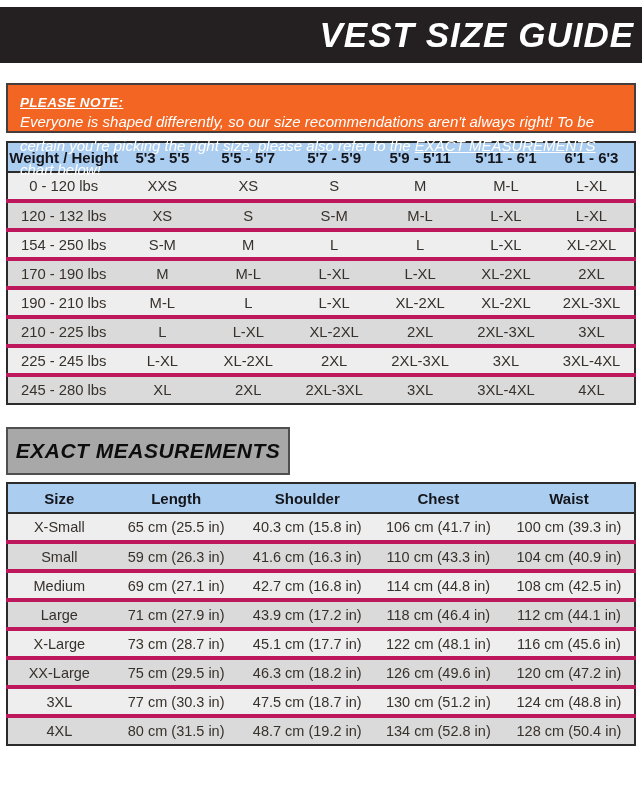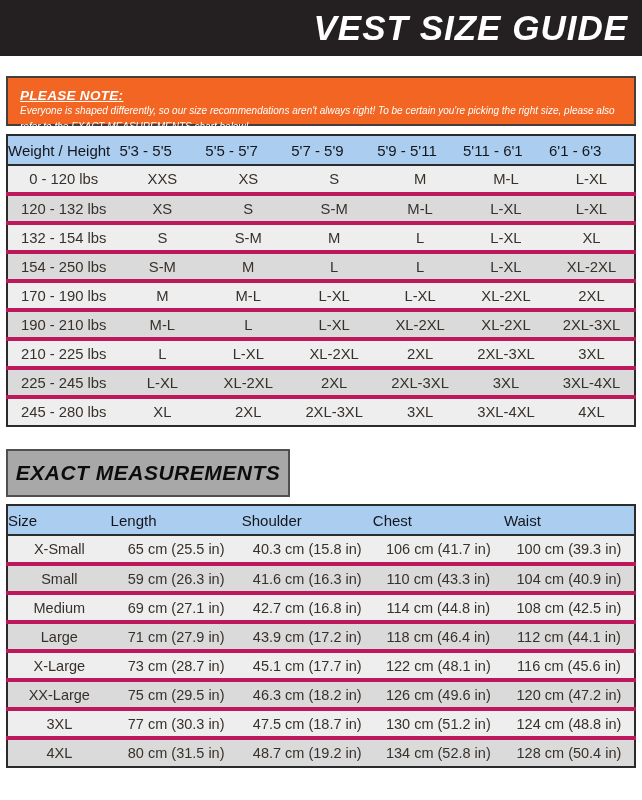--- a/index.html
+++ b/index.html
@@ -3,51 +3,52 @@
 <meta charset="utf-8">
 <style>
   * { margin:0; padding:0; box-sizing:border-box; }
   html,body { width:642px; background:#ffffff; font-family:"Liberation Sans", sans-serif; }
   body { height:800px; overflow:hidden; }
 
   .topbar {
     height:56px;
     background:var(--header-bar, #242021);
     display:flex; align-items:center; justify-content:flex-end;
-    padding-right:14px;
+    padding-right:8px;
+    margin-top:7px;
   }
   .topbar .title {
     color:#ffffff; font-size:35px; font-weight:bold; font-style:italic;
     letter-spacing:1px; white-space:nowrap;
   }
 
   .note {
     margin:20px 6px 0 6px;
     background:var(--accent-orange, #f26522);
     border:2px solid #443f3d;
     display:flex; align-items:flex-start;
     padding:7px 10px 6px 12px;
     color:#ffffff; font-style:italic;
     height:50px;
     flex-direction:column;
   }
   .note-label {
     font-weight:bold; font-size:13.5px; text-decoration:underline;
     white-space:nowrap; margin-right:12px; padding-top:3px; letter-spacing:0.3px;
   }
-  .note-text { font-size:10px; line-height:1.6; }
+  .note-text { font-size:15px; line-height:1.6; }
   .note-text .ul { text-decoration:underline; }
 
   table { border-collapse:collapse; width:630px; margin:0 6px; table-layout:fixed; }
   table.chart { border:2px solid var(--border-dark, #2b2b2b); }
   table.chart thead th {
     background:var(--table-header-blue, #aacdf0);
-    color:#15161c; font-weight:normal; font-size:15px;
+    color:#15161c; font-weight:bold; font-size:15px;
     height:30px; border-bottom:2px solid var(--border-dark, #2b2b2b);
-    text-align:left;
+    text-align:center;
   }
   table.chart tbody td {
     height:29px; text-align:center; font-size:14.8px; color:#37312b;
   }
   table.chart tbody tr:nth-child(odd)  { background:var(--row-light, #efeeee); }
   table.chart tbody tr:nth-child(even) { background:var(--row-dark, #dbdada); }
   table.chart tbody tr + tr { border-top:4px solid #be185d; }
 
   #size-chart { margin-top:8px; }
 
@@ -110,29 +111,20 @@
       <tr>
         <td>120 - 132 lbs</td>
         <td>XS</td>
         <td>S</td>
         <td>S-M</td>
         <td>M-L</td>
         <td>L-XL</td>
         <td>L-XL</td>
       </tr>
       <tr>
-        <td>132 - 154 lbs</td>
-        <td>S</td>
-        <td>S-M</td>
-        <td>M</td>
-        <td>L</td>
-        <td>L-XL</td>
-        <td>XL</td>
-      </tr>
-      <tr>
         <td>154 - 250 lbs</td>
         <td>S-M</td>
         <td>M</td>
         <td>L</td>
         <td>L</td>
         <td>L-XL</td>
         <td>XL-2XL</td>
       </tr>
       <tr>
         <td>170 - 190 lbs</td>

